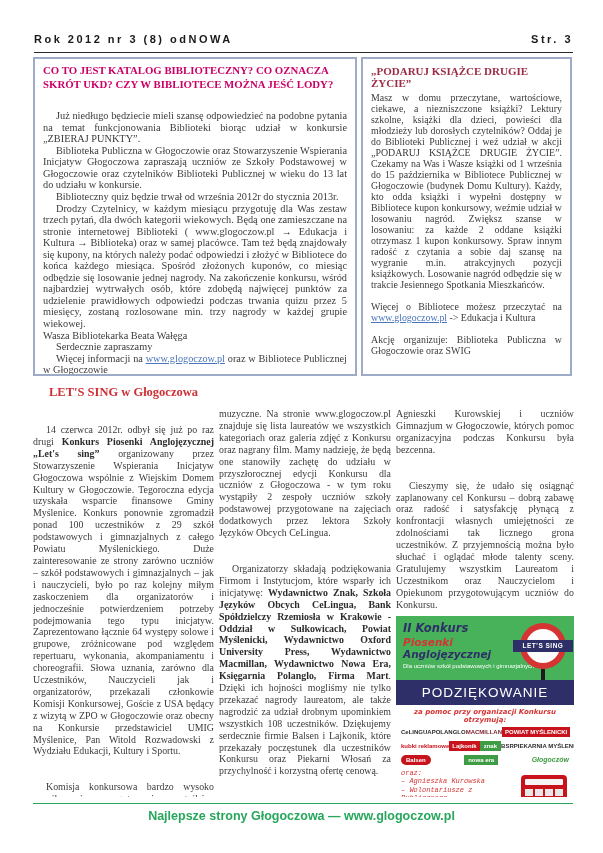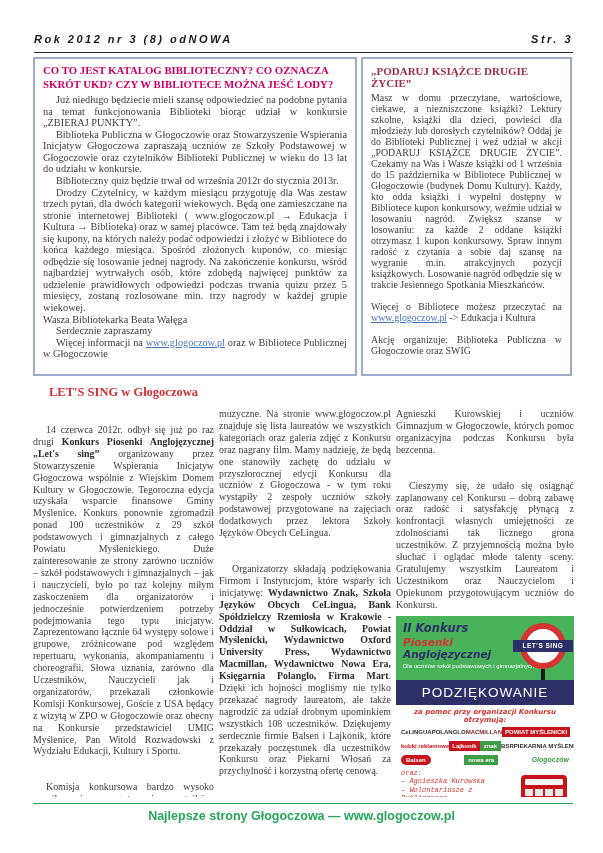--- a/index.html
+++ b/index.html
@@ -6,32 +6,32 @@
   html,body { background:#ffffff; }
   .page {
     position:relative; width:603px; height:853px; background:#fff;
     font-family:"Liberation Serif", serif; color:#3b3b3b; overflow:hidden;
   }
   
   .hdr {
     position:absolute; top:33px; left:34px; right:30px;
     display:flex; justify-content:space-between;
     font-family:"Liberation Sans", sans-serif; font-weight:bold;
-    font-size:11px; letter-spacing:2.5px; color:#1a1a1a;font-style:italic;
+    font-size:11px; letter-spacing:2.5px; color:#1a1a1a;
   }
   .hdr-rule { position:absolute; top:52px; left:34px; right:30px; border-top:1.5px solid #2a2a2a; }
 
   
   .boxes { position:absolute; top:57px; left:33px; right:31px; height:319px; display:flex; gap:4px; }
   .box { border:2px solid #9dabc9; background:#fff; overflow:hidden; }
   .box-left  { width:324px; padding:5px 8px 4px; }
   .box-right { flex:1; padding:5px 8px 4px; }
 
   .h-magenta {
-    color:#cc0066; font-weight:bold; font-size:10.8px; line-height:1.26; margin-bottom:3px;
+    color:#cc0066; font-weight:bold; font-size:10.8px; line-height:1.26; margin-bottom:19px;
   }
   .h-maroon {
     color:#9b2c44; font-weight:bold; font-size:11px; text-align:left; margin:1px 0 3px;
   }
   .box-left  p { font-size:10.3px; line-height:11.55px; text-align:justify; }
   .box-right p { font-size:9.9px;  line-height:11px;  text-align:justify; }
   .ind { text-indent:13px; }
   .sig { text-align:right; }
   .gap { margin-top:11px; }
   .lnk { color:#4a74bb; text-decoration:underline; cursor:pointer; }

